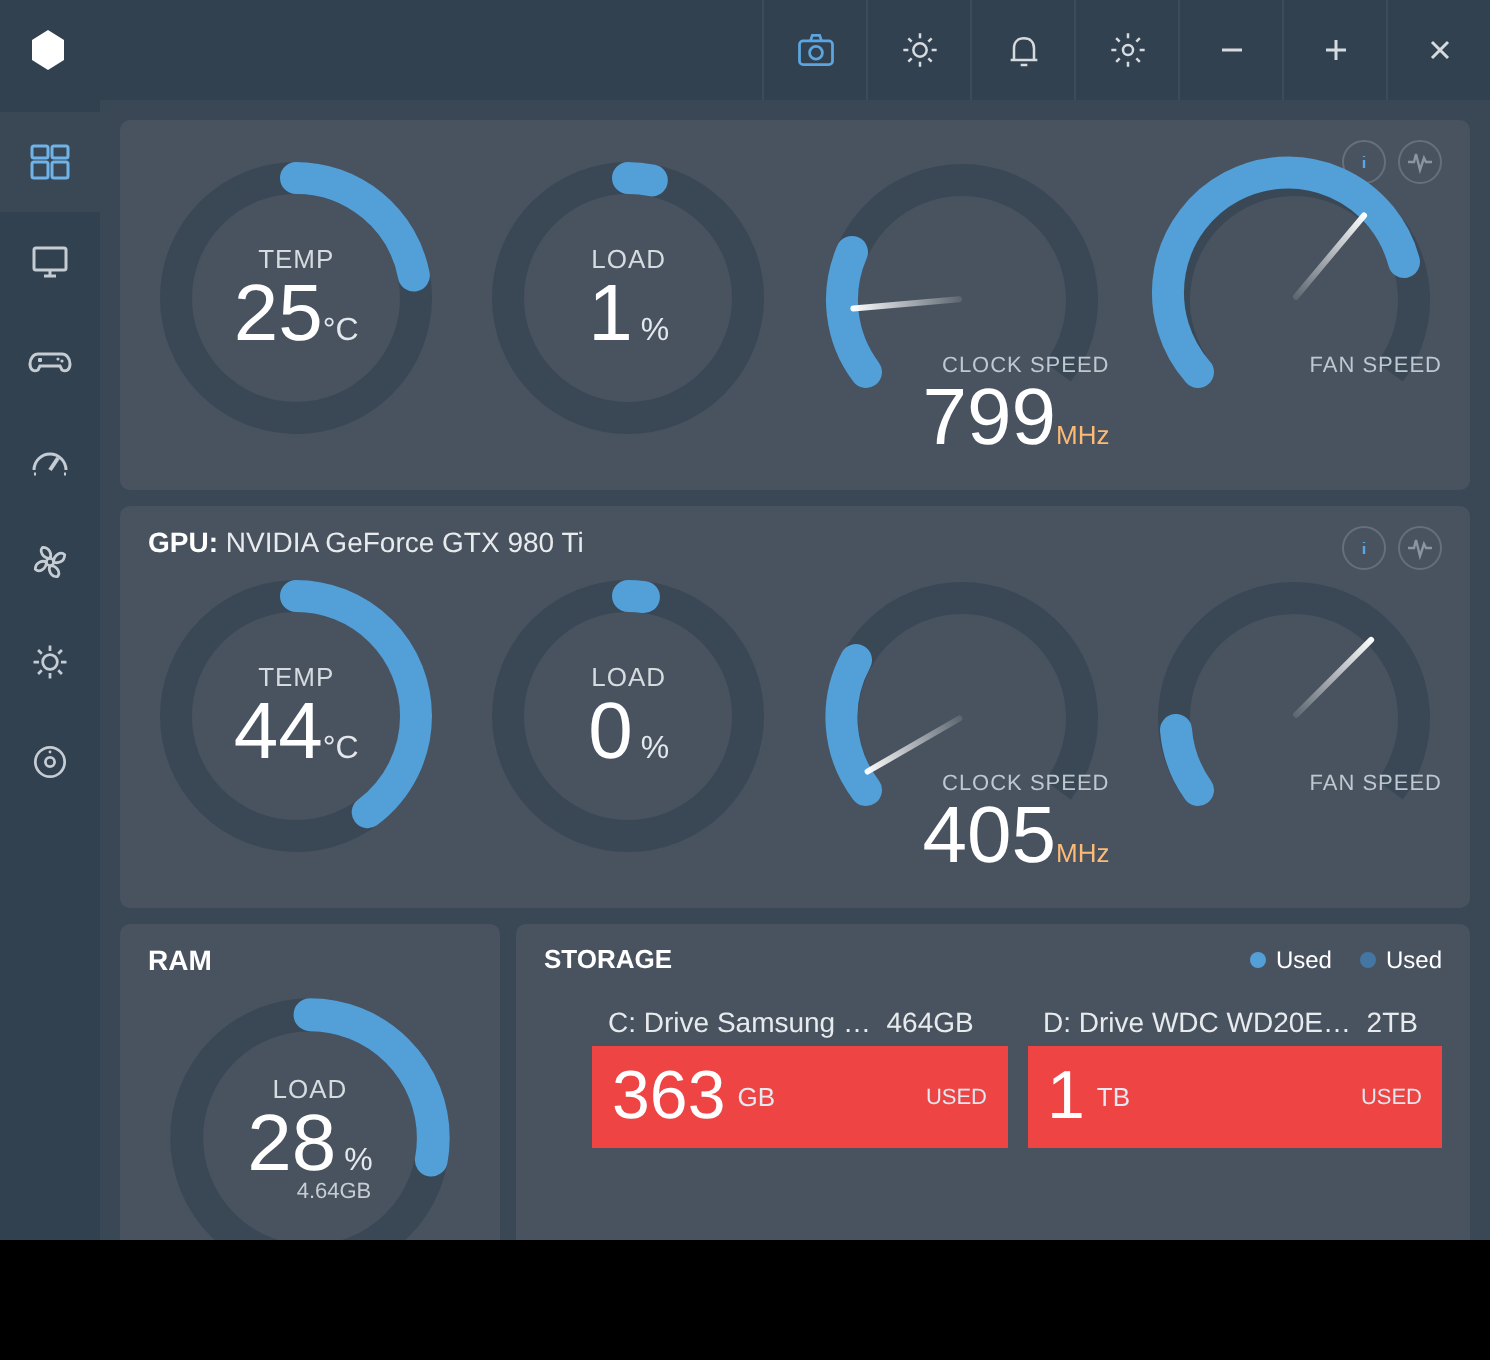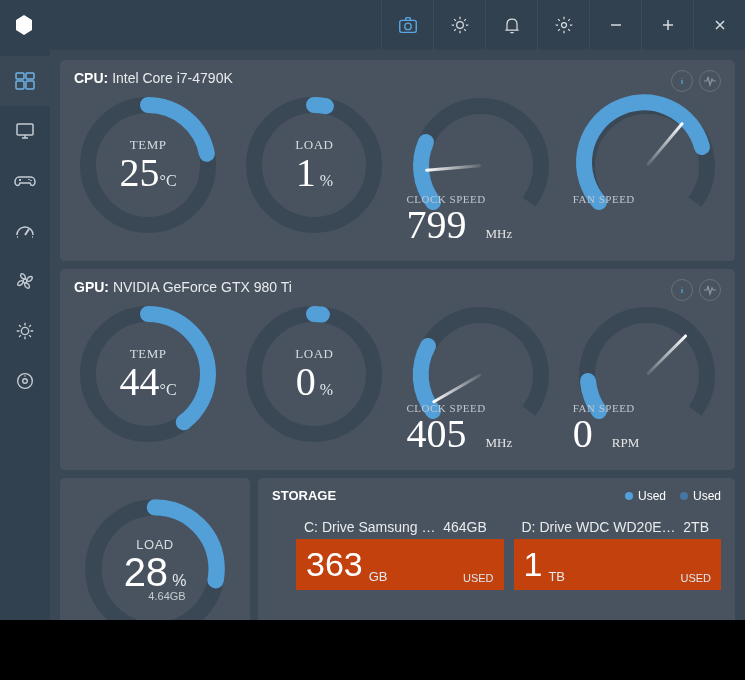--- a/index.html
+++ b/index.html
@@ -87,21 +87,20 @@
   display: flex; align-items: center; justify-content: center;
   cursor: pointer;
 }
 .mini-ic svg { stroke: #8a95a2; fill: none; stroke-width: 1.2; }
 .mini-ic.blue svg { stroke: #5ba6e0; }
 
 .gauges {
   display: flex;
   gap: 18px;
   margin-top: 6px;
-  font-family: Liberation Serif, serif;
 }
 .gauge {
   width: 150px;
   text-align: center;
   position: relative;
 }
 .ring {
   width: 146px; height: 146px;
   margin: 0 auto;
   position: relative;
@@ -113,56 +112,56 @@
   position: absolute;
   top: 0; left: 0; right: 0; bottom: 0;
   display: flex; flex-direction: column; align-items: center; justify-content: center;
 }
 .g-label { font-size: 13px; color: #d6dbe0; font-weight: 300; letter-spacing: 0.5px; }
 .g-value { font-size: 40px; font-weight: 300; line-height: 1; color: #fff; }
 .g-unit { font-size: 16px; color: #e4e8ec; font-weight: 300; }
 
 .speedo {
   width: 150px;
-  text-align: left;
+  text-align: right;
   position: relative;
   height: 155px;
 }
 .speedo-arc {
   width: 146px; height: 146px;
   margin: 0 auto;
   position: relative;
 }
 .needle {
   position: absolute;
   width: 56px; height: 3px;
   background: linear-gradient(to right, rgba(255,255,255,0.1), #fff);
   left: 73px; top: 72px;
   transform-origin: 0 50%;
   border-radius: 2px;
 }
 .s-label { font-size: 11px; color: #bfc7d0; font-weight: 300; letter-spacing: 0.5px; position: absolute; bottom: 42px; left: 0; right: 0; }
 .s-value-row { font-size: 40px; font-weight: 300; color: #fff; position: absolute; bottom: 2px; left: 0; right: 0; line-height: 1; }
-.s-unit { font-size: 13px; color: #e5e5e5; margin-left: 19px; }
+.s-unit { font-size: 13px; color: #fdba74; }
 
 .bottom-row { display: flex; gap: 8px; }
 .panel.ram { width: 190px; }
 .panel.storage { flex: 1; }
 .storage-hdr { display: flex; align-items: center; font-size: 13px; font-weight: 600; }
 .legend { margin-left: auto; display: flex; gap: 14px; font-size: 12px; font-weight: 400; }
 .legend span::before { content:""; display:inline-block; width:8px;height:8px;border-radius:50%;margin-right:5px;vertical-align:middle;}
 .legend .used::before { background:#539fd8; }
 .legend .free::before { background:#4476a3; }
 .drives { display: flex; gap: 10px; margin-top: 12px; padding-left: 24px; }
 .drive { flex: 1; }
 .drive-name { font-size: 14px; color: #e8ebed; padding: 4px 8px; white-space: nowrap; overflow: hidden; }
 .drive-used {
-  background: #c2410c;
+  background: #ef4444;
   padding: 6px 10px;
-  display: flex; align-items: flex-end;
+  display: flex; align-items: center;
 }
 .drive-used .big { font-size: 34px; font-weight: 300; color:#fff; }
 .drive-used .un { font-size: 13px; margin-left: 6px; color:#e1eaf2; }
 .drive-used .tag { margin-left:auto; font-size:11px; color:#dfe7ef; }
 .ram .ring { width: 150px; height:150px; }
 .ram-sub { font-size: 11px; color: #c7cdd4; margin-top: -2px; margin-left: 24px; }
 </style>
 </head>
 <body>
 
@@ -264,23 +263,20 @@
           <circle cx="12" cy="12" r="8"></circle>
           <circle cx="12" cy="12" r="2.5"></circle>
           <circle cx="12" cy="6.5" r="0.8" fill="#c5ccd4" stroke="none"></circle>
         </svg>
     </div>
   </div>
 
   <div class="content">
 
     <div class="panel">
-      <div class="panel-hdr">
-        <b>CPU:</b> <span>Intel Core i7-4790K</span>
-      </div>
       <div class="mini-icons">
         <div class="mini-ic blue">
             <svg width="12" height="12" viewBox="0 0 12 12">
               <path d="M6 3 L6 3.5 M6 5 L6 9"></path>
             </svg>
           </div>
         <div class="mini-ic">
             <svg width="14" height="14" viewBox="0 0 14 14">
               <path d="M1 7 L4 7 L5 3 L7 11 L9 5 L10 7 L13 7"></path>
             </svg>
@@ -393,27 +389,27 @@
         </div>
         <div class="speedo">
           <div class="speedo-arc">
             <svg width="146" height="146" viewBox="0 0 146 146">
               <path d="M 25 110 A 60 60 0 1 1 121 110" class="ring-track" stroke-width="16" fill="none"></path>
               <path d="M 25 110 A 60 60 0 0 1 14 80" class="ring-val" stroke-width="16" fill="none"></path>
             </svg>
             <div class="needle" style="transform: rotate(-45deg);"></div>
           </div>
           <div class="s-label">FAN SPEED</div>
-          <div class="s-value-row"><span>0</span><span class="s-unit">RPM</span></div>
         </div>
       </div>
     </div>
 
     <div class="bottom-row">
       <div class="panel ram">
+        <div class="panel-hdr"><b>RAM</b></div>
         <div class="gauge" style="width:150px;margin:6px auto 0;">
           <div class="ring">
             <svg width="150" height="150" viewBox="0 0 146 146">
               <circle class="ring-track" cx="73" cy="73" r="60" stroke-width="16"></circle>
               <circle class="ring-val" cx="73" cy="73" r="60" stroke-width="16" stroke-dasharray="105 377"></circle>
             </svg>
             <div class="gauge-txt">
               <div class="g-label">LOAD</div>
               <div><span class="g-value">28</span><span class="g-unit" style="margin-left:4px">%</span></div>
               <div class="ram-sub">4.64GB</div>

